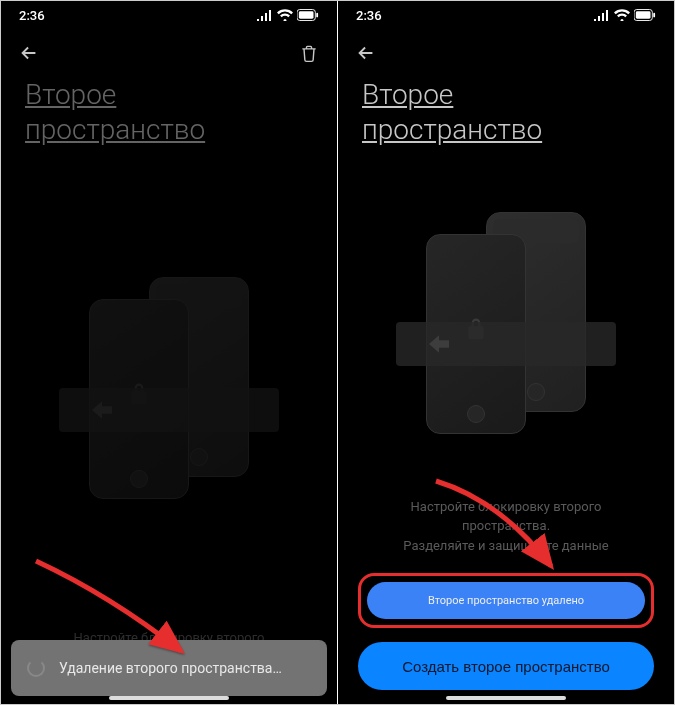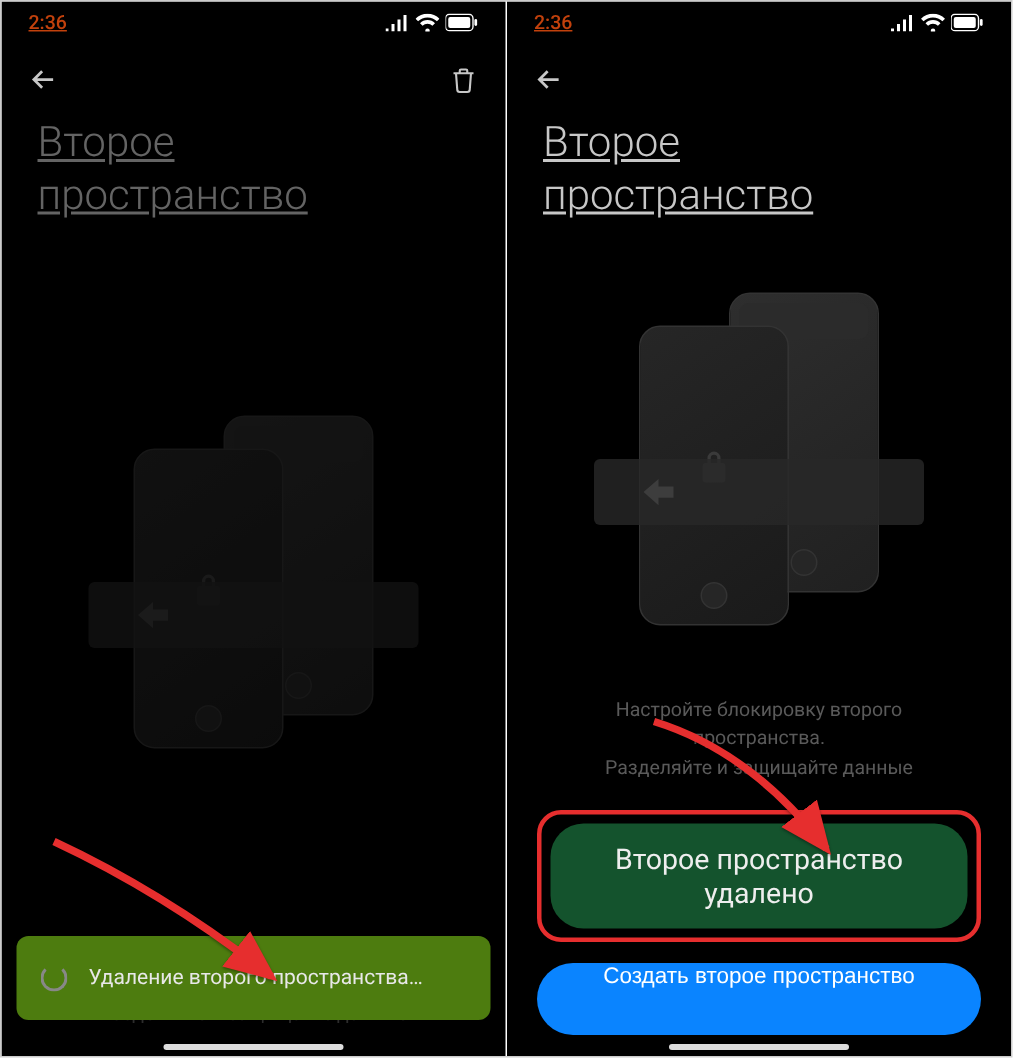--- a/index.html
+++ b/index.html
@@ -20,24 +20,23 @@
       flex-direction: column;
       position: relative;
       overflow: hidden;
     }
     .status-bar {
       height: 28px;
       display: flex;
       justify-content: space-between;
       align-items: center;
       padding: 0 18px;
-      color: #c2410c;
+      color: #ffffff;
       font-size: 13px;
       font-weight: 500;
-      text-decoration: underline;
     }
     .status-icons { display: flex; gap: 4px; align-items: center; }
     .topbar {
       height: 48px;
       display: flex;
       align-items: center;
       justify-content: space-between;
       padding: 0 16px;
     }
     .back-icon, .trash-icon { color: #c7c7c7; width: 24px; height: 24px; display: flex; align-items: center; justify-content: center; }
@@ -103,42 +102,42 @@
       line-height: 1.5;
       margin-bottom: 18px;
     }
     .toast-highlight {
       margin: 0 20px 14px;
       border: 3px solid #e62e2e;
       border-radius: 16px;
       padding: 6px;
     }
     .toast {
-      background: #14532d;
+      background: #3b82f6;
       color: #eee;
-      font-size: 19px;
+      font-size: 11px;
       border-radius: 22px;
       padding: 12px 20px;
       text-align:center;
     }
     .primary-btn {
       margin: 0 20px 14px;
       background: #0a84ff;
-      color: #ffffff;
+      color: #0f172a;
       font-size: 15px;
       border: none;
       border-radius: 26px;
       height: 48px;
-      display:flex; align-items:flex-start; justify-content:center;
+      display:flex; align-items:center; justify-content:center;
       cursor: pointer;
     }
     .snackbar {
       position: absolute;
-      left: 10px; right: 10px; bottom: 24px;
-      background: #4d7c0f;
+      left: 10px; right: 10px; bottom: 8px;
+      background: #737373;
       color: #e8e8e8;
       font-size: 14px;
       border-radius: 8px;
       height: 56px;
       display:flex;
       align-items:center;
       gap:14px;
       padding: 0 16px;
     }
     .spinner {

